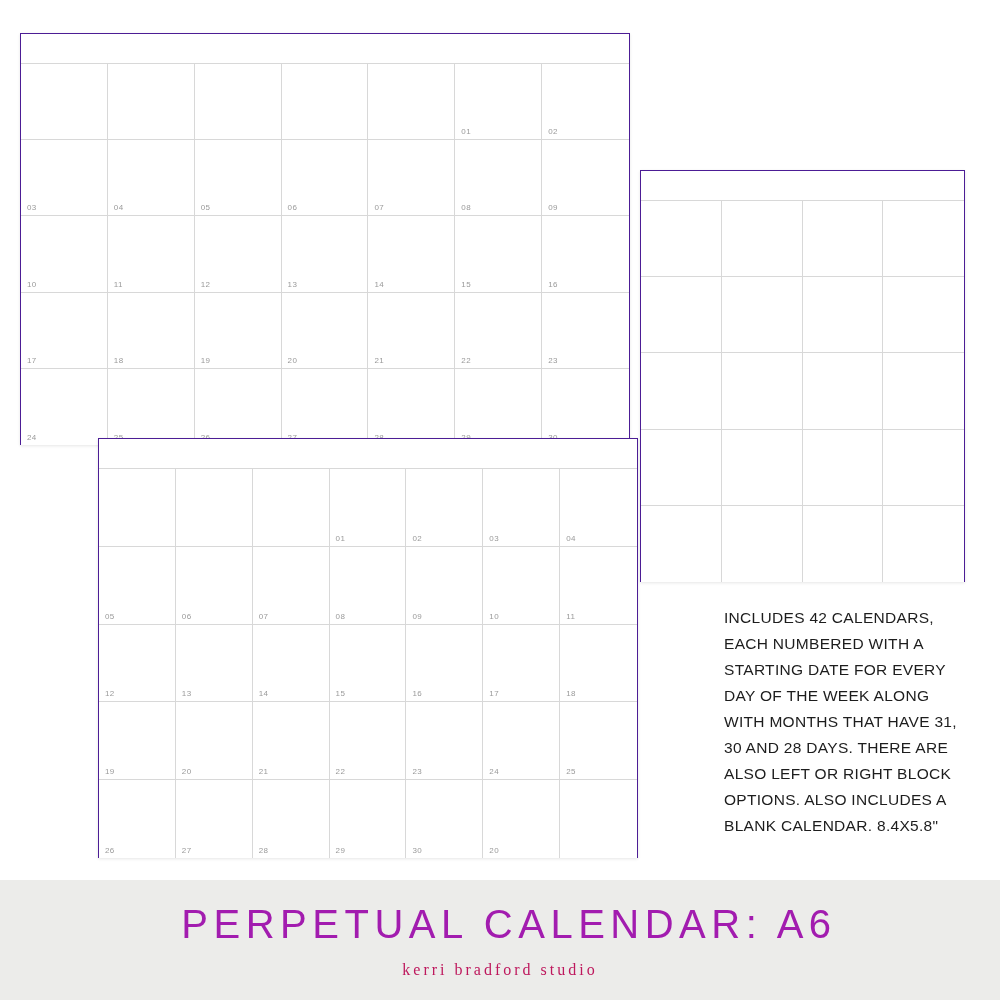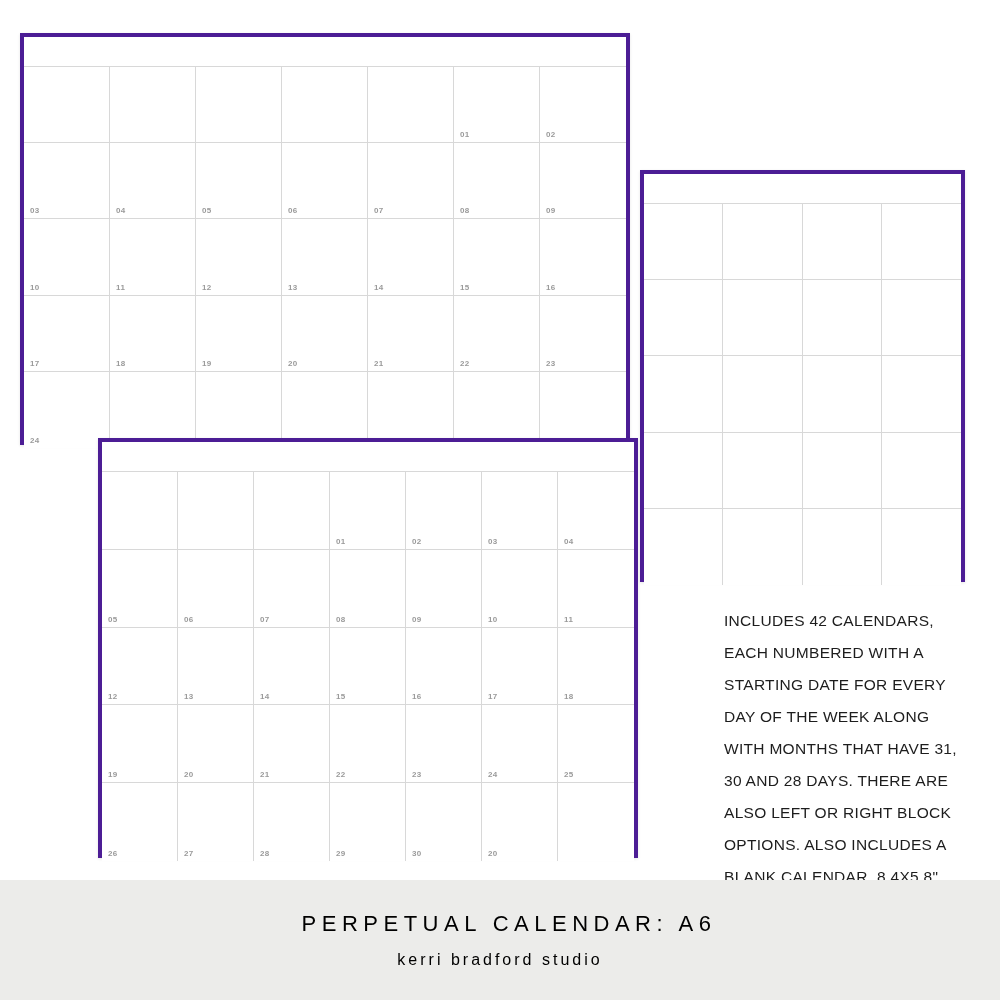--- a/index.html
+++ b/index.html
@@ -20,24 +20,23 @@
     left: 0;
     top: 0;
     width: 1000px;
     height: 1000px;
   }
 
   
   .sheet {
     position: absolute;
     background: #fca5a5;
-    border: 4px solid #4c1d95;
+    border: 1px solid #4c1d95;
     box-shadow: 0 1px 3px rgba(0,0,0,0.10);
     box-sizing: border-box;
-    font-weight: bold;
   }
 
   .sheet-header {
     box-sizing: border-box;
     border-bottom: 1px solid #d8d8d8;
     width: 100%;
     background: #ffffff;
   }
 
   .grid {
@@ -109,54 +108,54 @@
   }
 
   
   .description {
     position: absolute;
     left: 724px;
     top: 605px;
     width: 250px;
     font-family: "Liberation Sans", sans-serif;
     font-size: 15.5px;
-    line-height: 32px;
+    line-height: 26px;
     letter-spacing: 0.3px;
     color: #1d1d1d;
     text-transform: uppercase;
   }
 
   
   .banner {
     position: absolute;
     left: 0;
     bottom: 0;
     width: 1000px;
     height: 120px;
     background: #ececea;
     display: flex;
     flex-direction: column;
     align-items: center;
     justify-content: center;
   }
   .banner-title {
     font-family: "Liberation Sans", sans-serif;
-    font-size: 22px;
+    font-size: 40px;
     letter-spacing: 5.5px;
-    color: #000000;
+    color: #a21caf;
     text-transform: uppercase;
     font-weight: 400;
     margin-bottom: 14px;
     margin-left: 18px;
   }
   .banner-sub {
-    font-family: Liberation Sans, sans-serif;
+    font-family: Liberation Serif, serif;
     font-size: 16px;
     letter-spacing: 3px;
-    color: #000000;
+    color: #be185d;
   }
 </style>
 </head>
 <body>
 
 <div class="stage">
 
   <div class="sheet" id="sheet-1">
     <div class="sheet-header"></div>
     <div class="grid" id="grid-1">

